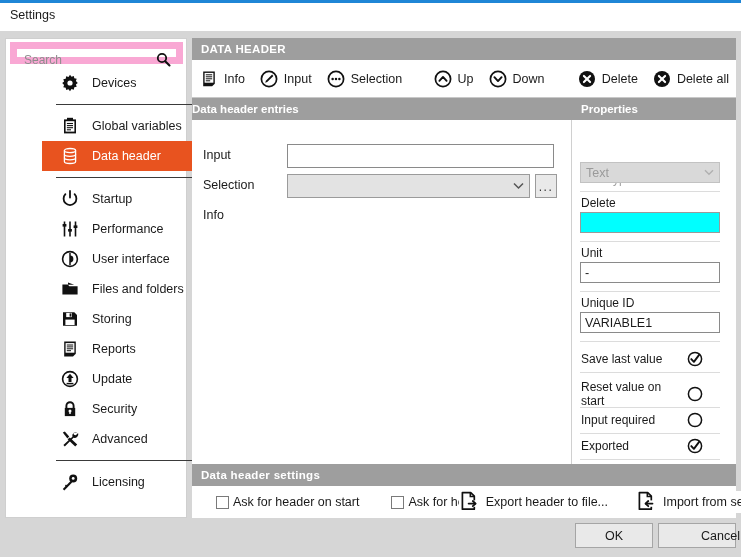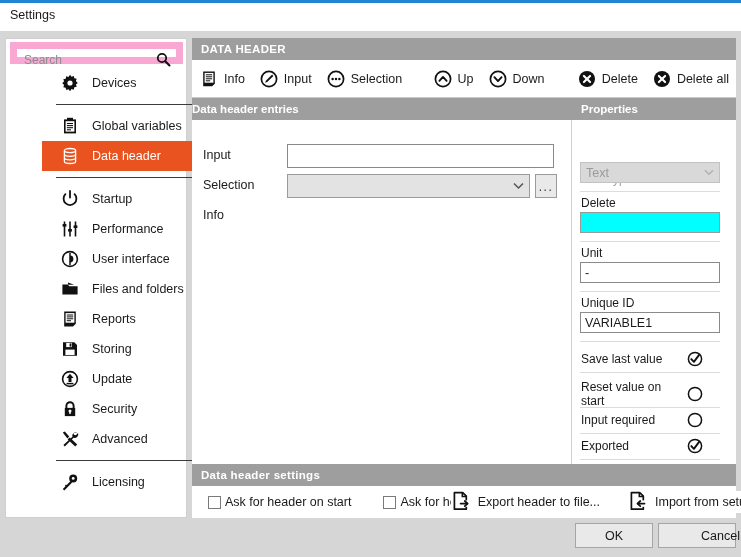--- a/index.html
+++ b/index.html
@@ -232,21 +232,21 @@
   .toggle-row .tgl { width: 22px; display: flex; align-items: center; justify-content: center; }
 
   
   #bar-settings { position: absolute; left: 0; top: 426px; }
   .settings-row {
     position: absolute; left: 0; top: 448px;
     width: 544px; height: 32px;
     background: #ffffff;
     display: flex; align-items: center;
   }
-  .chk-item { display: flex; align-items: center; margin-left: 16px; }
+  .chk-item { display: flex; align-items: center; margin-left: 24px; }
   .chk-box {
     width: 13px; height: 13px;
     border: 1px solid #7a7a7a; background: #fff;
     margin-right: 4px; flex: 0 0 auto;
   }
   .chk-item .clbl { font-size: 12.5px; color: #1a1a1a; white-space: nowrap; }
   .file-btn { display: flex; align-items: center; margin-left: 8px; }
   .file-btn .ico { width: 22px; height: 22px; margin-right: 5px; flex: 0 0 auto; }
   .file-btn .flbl { font-size: 12.5px; color: #1a1a1a; white-space: nowrap; }
   .clip-overlap { position: relative; z-index: 1; background: #ffffff; }
@@ -368,42 +368,42 @@
             <svg width="18" height="18" viewBox="0 0 18 18">
               <path d="M1.4 14.6V4.4h5.4l1.5 1.8h8.3v8.4z" fill="#111"></path>
               <path d="M7 2.6l6.2 2.2H7z" fill="#111"></path>
             </svg>
           </span>
           <span class="lbl">Files and folders</span>
         </div>
         <div class="nav-item">
           <span class="ico">
             <svg width="18" height="18" viewBox="0 0 18 18">
+              <path d="M2 2.2h11.3L16 4.9v10.9H2z" fill="#111"></path>
+              <rect x="5.2" y="2.9" width="5.6" height="4.2" fill="#fff"></rect>
+              <rect x="8.6" y="3.4" width="1.7" height="3.2" fill="#111"></rect>
+              <rect x="4.4" y="9.6" width="9.2" height="5.4" fill="#fff"></rect>
+            </svg>
+          </span>
+          <span class="lbl">Storing</span>
+        </div>
+        <div class="nav-item">
+          <span class="ico">
+            <svg width="18" height="18" viewBox="0 0 18 18">
               <path d="M3.2 1.6h11.6v12.1l-2.8 2.7H3.2z" fill="#111"></path>
               <rect x="4.6" y="3.1" width="8.8" height="9.6" fill="#fff"></rect>
               <g stroke="#111" stroke-width="1">
                 <line x1="5.8" y1="5" x2="12.2" y2="5"></line>
                 <line x1="5.8" y1="6.9" x2="12.2" y2="6.9"></line>
                 <line x1="5.8" y1="8.8" x2="12.2" y2="8.8"></line>
                 <line x1="5.8" y1="10.7" x2="10" y2="10.7"></line>
               </g>
             </svg>
           </span>
           <span class="lbl">Reports</span>
-        </div>
-        <div class="nav-item">
-          <span class="ico">
-            <svg width="18" height="18" viewBox="0 0 18 18">
-              <path d="M2 2.2h11.3L16 4.9v10.9H2z" fill="#111"></path>
-              <rect x="5.2" y="2.9" width="5.6" height="4.2" fill="#fff"></rect>
-              <rect x="8.6" y="3.4" width="1.7" height="3.2" fill="#111"></rect>
-              <rect x="4.4" y="9.6" width="9.2" height="5.4" fill="#fff"></rect>
-            </svg>
-          </span>
-          <span class="lbl">Storing</span>
         </div>
         <div class="nav-item">
           <span class="ico">
             <svg width="18" height="18" viewBox="0 0 18 18">
               <circle cx="9" cy="9" r="7.4" fill="none" stroke="#111" stroke-width="1.6"></circle>
               <path d="M9 3.8l3.6 4.1H10.5v4H7.5v-4H5.4z" fill="#111"></path>
               <line x1="5.6" y1="13.6" x2="12.4" y2="13.6" stroke="#111" stroke-width="1.5"></line>
             </svg>
           </span>
           <span class="lbl">Update</span>

